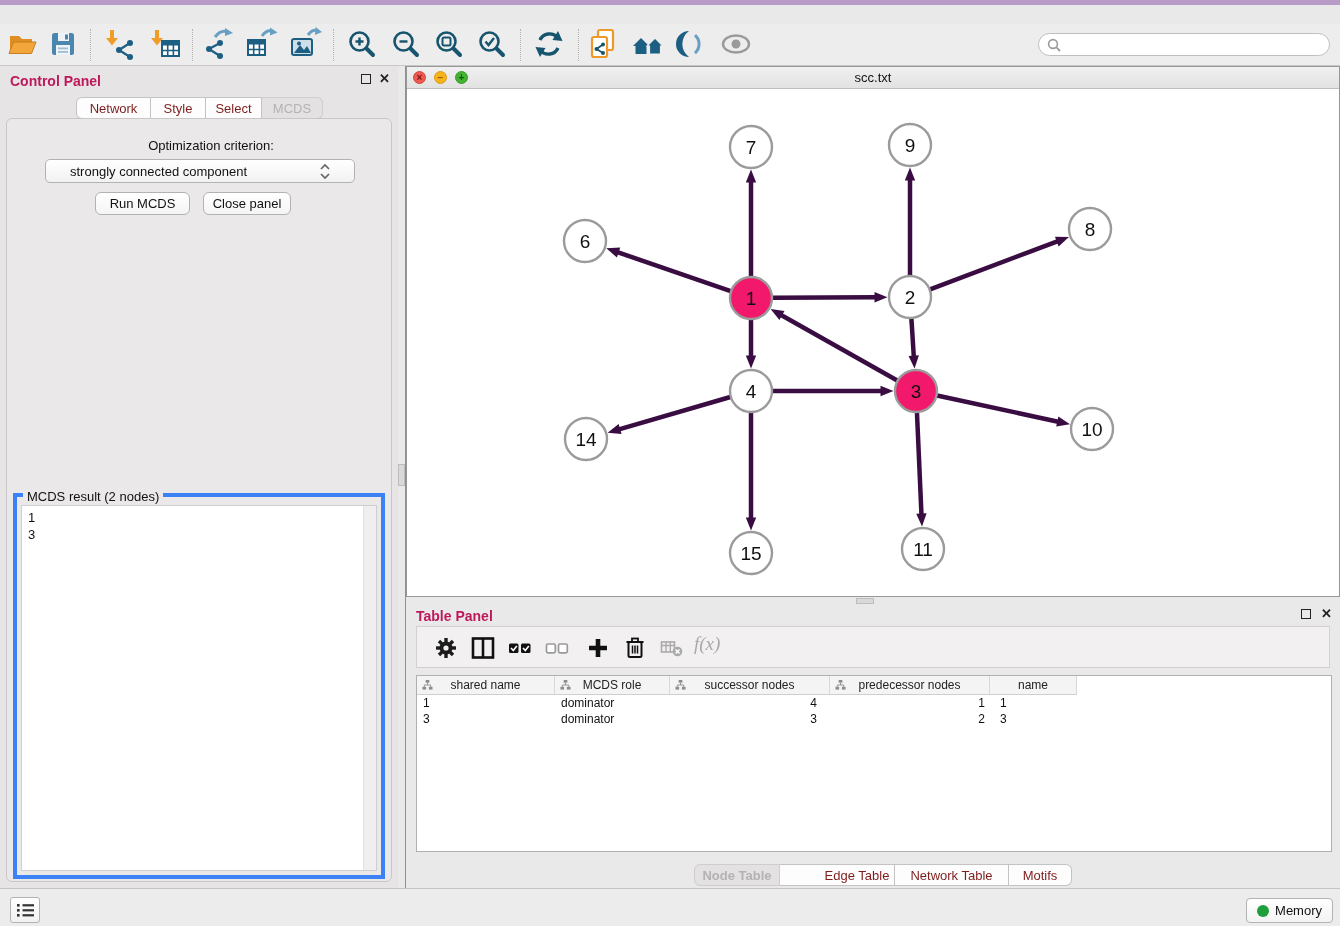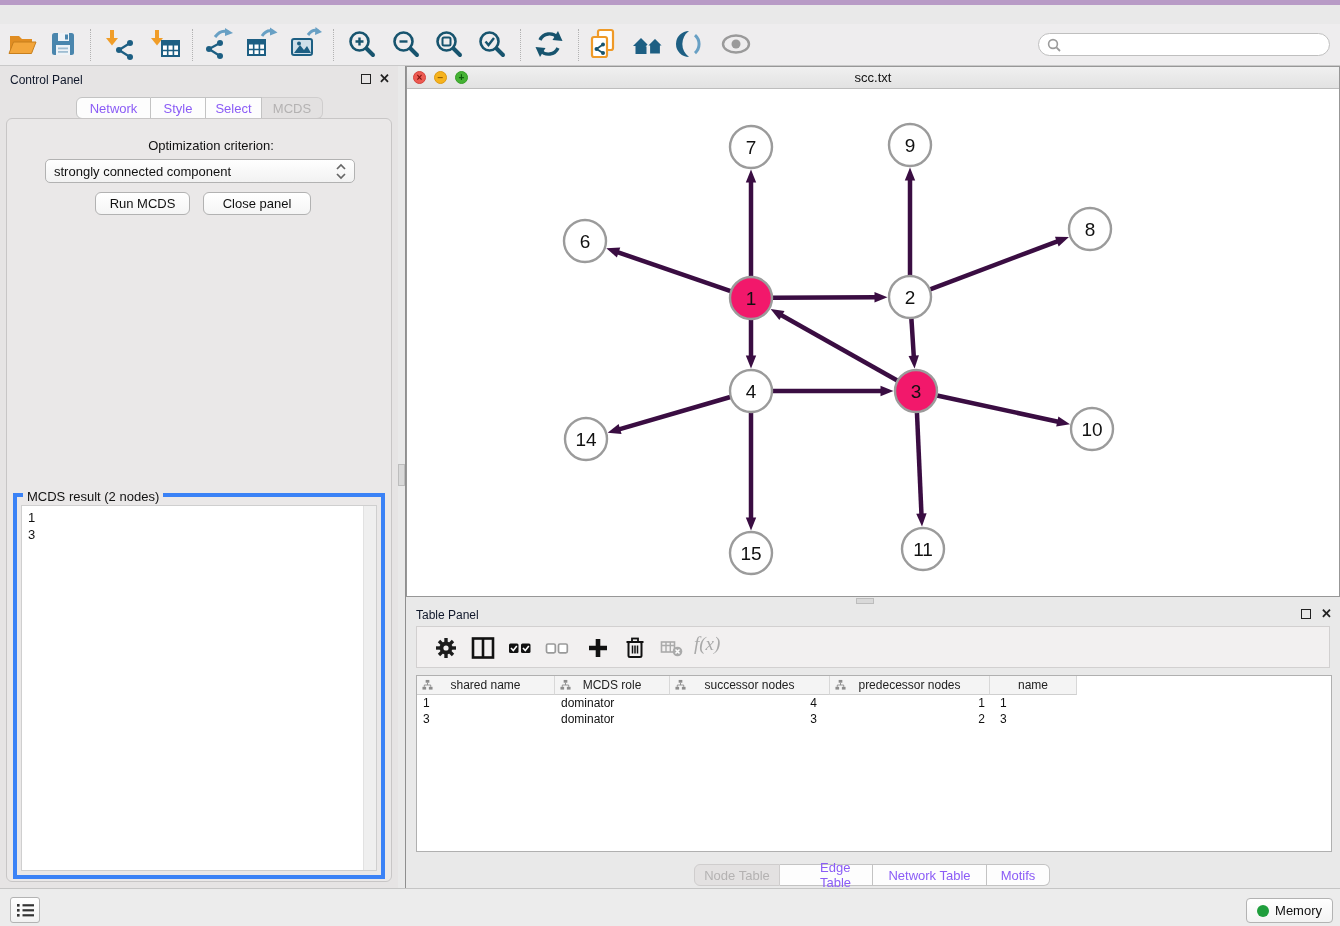--- a/index.html
+++ b/index.html
@@ -16,35 +16,35 @@
 
   .toolbar { left:0; top:24px; width:1340px; height:42px; background:#eeedee; border-bottom:1px solid #c9c9c9; }
   .ticon { width:34px; height:34px; top:3px; cursor:pointer; }
   .tb-div { width:1px; top:5px; height:32px; border-left:1px dotted #b2b2b2; }
   .searchbox { right:10px; top:9px; width:292px; height:23px; background:#fff; border:1px solid #bfbfbf;
                border-radius:12px; display:flex; align-items:center; padding:0 8px; }
   .searchbox input { border:none; outline:none; flex:1; font-size:13px; margin-left:5px; background:transparent; }
 
   
   .cpanel { left:0; top:66px; width:398px; height:822px; background:#e6e4e4; }
-  .panel-title { font-size:12px; color:#0f172a; }
+  .panel-title { font-size:14px; color:#be185d;font-weight:bold; }
   .mini-square { width:10px; height:10px; border:1.5px solid #222; cursor:pointer; }
   .mini-x { font-size:13px; font-weight:bold; color:#222; cursor:pointer; line-height:10px; }
 
   .seg { display:flex; height:22px; }
-  .seg .tab { border:1px solid #c3c3c3; border-left:none; background:#fdfdfd; color:#8b5cf6; font-size:13px;
+  .seg .tab { border:1px solid #c3c3c3; border-left:none; background:#fdfdfd; color:#7f1d1d; font-size:13px;
               display:flex; align-items:center; justify-content:center; cursor:pointer; }
   .seg .tab:first-child { border-left:1px solid #c3c3c3; border-radius:6px 0 0 6px; }
   .seg .tab:last-child { border-radius:0 6px 6px 0; }
   .seg .tab.sel { background:#e3e1e1; color:#b4b2b2; border-color:#cfcdcd; }
 
   .cp-body { left:6px; top:52px; width:386px; height:764px; background:#eae8e8; border:1px solid #c8c6c6; border-radius:6px; }
   .opt-label { left:12px; top:19px; width:100%; text-align:center; font-size:13px; color:#111; }
   .dropdown { left:38px; top:40px; width:310px; height:24px; background:linear-gradient(#ffffff,#f2f2f2);
-              border:1px solid #b2b2b2; border-radius:5px; display:flex; align-items:center; padding:0 8px; cursor:pointer; }
+              border:1px solid #b2b2b2; border-radius:5px; display:flex; align-items:center; padding:0 24px; cursor:pointer; }
   .dropdown .dd-text { flex:1; font-size:13px; color:#111; }
   .btn { background:linear-gradient(#ffffff,#f5f5f5); border:1px solid #b2b2b2; border-radius:6px;
          font-size:13px; color:#111; display:flex; align-items:center; justify-content:center; cursor:pointer; }
   .groupbox { left:6px; top:374px; width:372px; height:386px; border:4px solid #3b82f6;text-decoration:underline; }
   .legend { position:absolute; top:-8px; left:6px; background:#eae8e8; padding:0 4px; font-size:13px; color:#111; }
   .result-area { position:absolute; left:4px; top:8px; right:4px; bottom:4px; background:#fff; border:1px solid #cfcfcf; }
   .result-text { position:absolute; left:6px; top:3px; font-size:13px; color:#111; line-height:17px; white-space:pre-line; }
   .vtrack { position:absolute; right:0; top:0; bottom:0; width:13px; background:#efefef; border-left:1px solid #e2e2e2; }
 
   
@@ -247,21 +247,21 @@
     <div class="abs cp-body">
       <div class="abs opt-label">Optimization criterion:</div>
       <div class="abs dropdown">
         <span class="dd-text">strongly connected component</span>
         <svg width="10" height="17">
             <polyline points="1,6 5,2 9,6" fill="none" stroke="#666" stroke-width="1.7"></polyline>
             <polyline points="1,11 5,15 9,11" fill="none" stroke="#666" stroke-width="1.7"></polyline>
           </svg>
       </div>
       <div class="abs btn" style="left:88px; top:73px; width:95px; height:23px">Run MCDS</div>
-      <div class="abs btn" style="left:196px; top:73px; width:108px; height:23px">Close panel</div>
+      <div class="abs btn" style="left:196px; top:73px; width:88px; height:23px">Close panel</div>
 
       <div class="abs groupbox">
         <div class="legend">MCDS result (2 nodes)</div>
         <div class="result-area">
           <div class="result-text" id="result-lines">1
 3</div>
           <div class="vtrack"></div>
         </div>
       </div>
     </div>
@@ -454,22 +454,22 @@
             <div class="tcell" style="width: 138px; text-align: left; padding-left: 6px;">3</div>
             <div class="tcell" style="width: 115px; text-align: left; padding-left: 6px;">dominator</div>
             <div class="tcell" style="width: 160px; text-align: right; padding-right: 13px;">3</div>
             <div class="tcell" style="width: 160px; text-align: right; padding-right: 5px;">2</div>
             <div class="tcell" style="width: 87px; text-align: left; padding-left: 10px;">3</div>
           </div>
         </div>
     </div>
 
     <div class="abs seg" style="left:288px; top:259px" id="tbl-tabs">
-        <div class="tab sel" style="width: 86px;">Node Table</div>
-        <div class="tab" style="width: 93px; padding-left: 40px;">Edge Table</div>
+        <div class="tab sel" style="width: 86px; font-weight: bold;">Node Table</div>
+        <div class="tab" style="width: 115px; padding-left: 40px;">Edge Table</div>
         <div class="tab" style="width: 114px;">Network Table</div>
         <div class="tab" style="width: 63px;">Motifs</div>
       </div>
   </div>
 
   <div class="abs statusbar">
     <div class="abs sb-btn">
       <svg width="17" height="15">
           <g fill="#333">
             <rect x="0" y="1" width="2.6" height="2.6"></rect>

